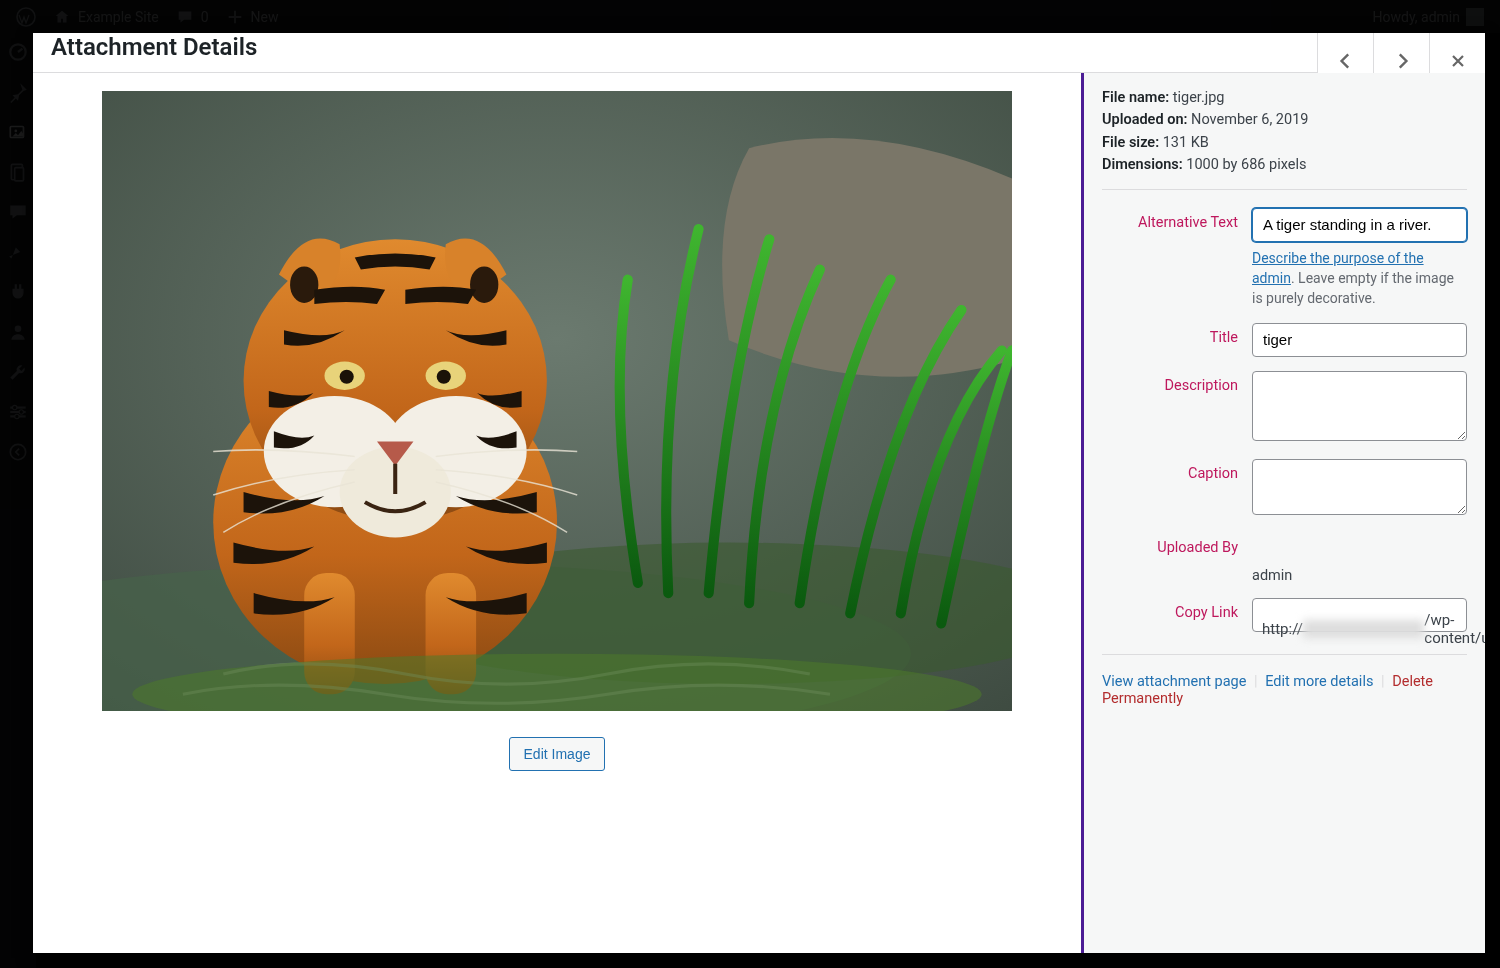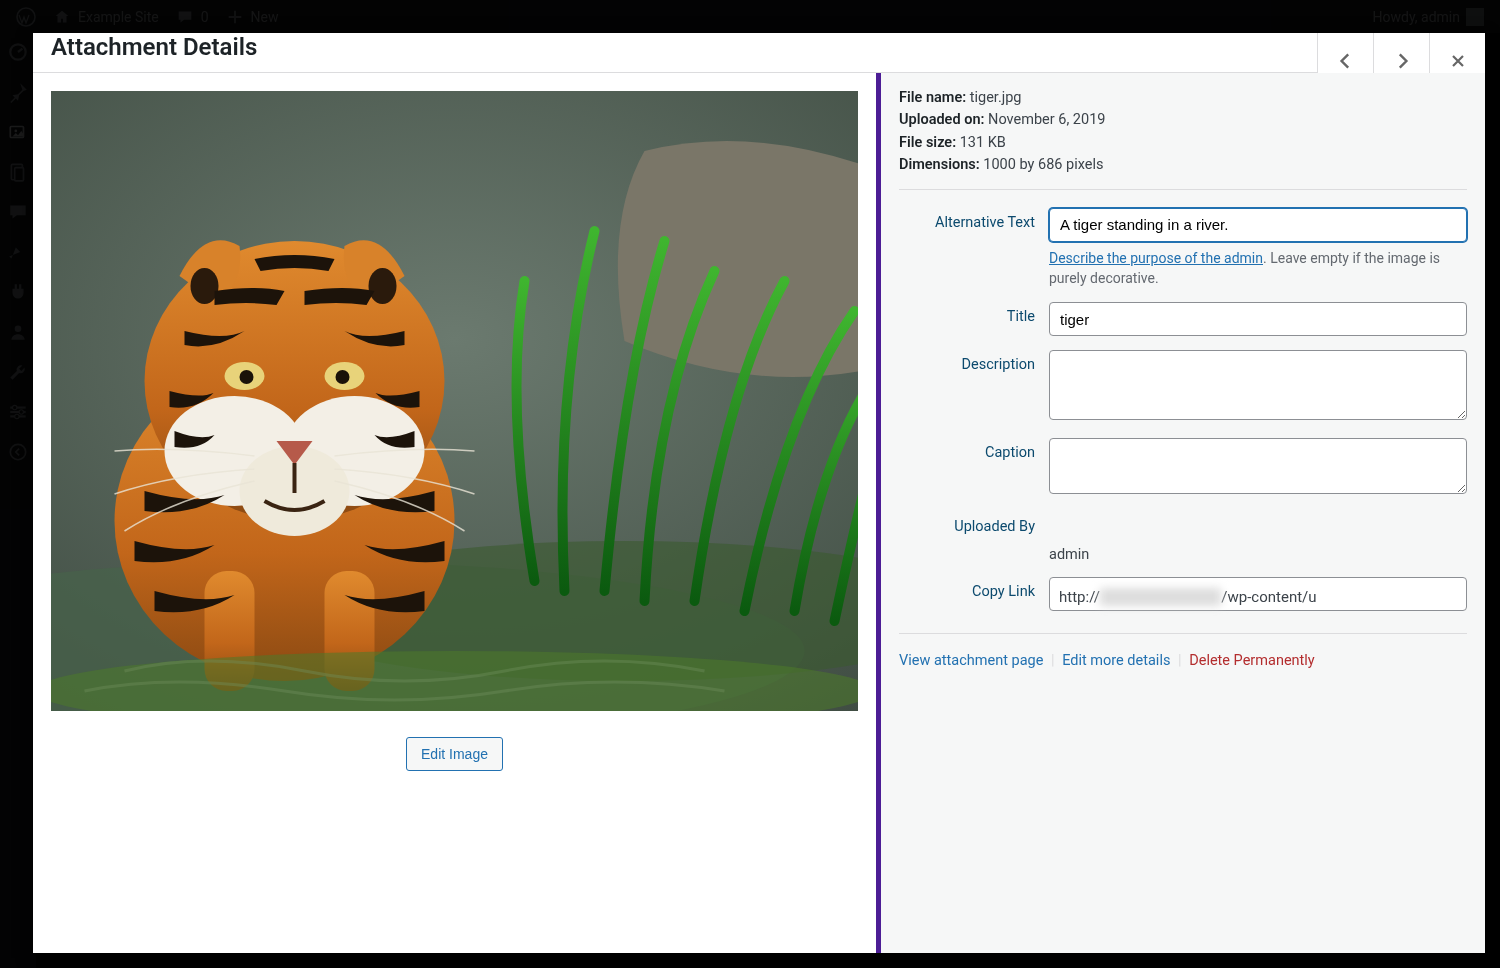--- a/index.html
+++ b/index.html
@@ -25,26 +25,26 @@
 .modal-header .nav-btn { width: 56px; height: 56px; border-left: 1px solid #dcdcde; display: flex; align-items: center; justify-content: center; cursor: pointer; color: #666; background: #fff; }
 .modal-content { flex: 1; display: flex; min-height: 0; }
 
 
 .preview-pane { flex: 1; padding: 18px; overflow: auto; display: flex; flex-direction: column; align-items: center; }
 .preview-img { width: 100%; max-width: 910px; height: 620px; border-radius: 0; overflow: hidden; position: relative; }
 .preview-img svg { width: 100%; height: 100%; display: block; }
 .edit-img-btn { margin-top: 26px; padding: 8px 14px; border: 1px solid #2271b1; background: #f6f7f7; color: #2271b1; font-size: 14px; border-radius: 3px; cursor: pointer; }
 
 
-.details-pane { width: 609px; border-left: 5px solid #4c1d95; background: #f6f7f7; padding: 14px 18px; overflow: auto; font-size: 14.5px; color: #3c434a; }
+.details-pane { width: 404px; border-left: 3px solid #4c1d95; background: #f6f7f7; padding: 14px 18px; overflow: auto; font-size: 14.5px; color: #3c434a; }
 .meta { line-height: 1.55; margin-bottom: 12px; }
 .meta strong { color: #1d2327; font-weight: 600; }
 .hr { border-top: 1px solid #dcdcde; margin: 10px 0 18px; }
 .setting { display: flex; margin-bottom: 14px; }
-.setting .lbl { width: 150px; text-align: right; padding-right: 14px; padding-top: 6px; color: #0c4a6e; }
+.setting .lbl { width: 150px; text-align: right; padding-right: 14px; padding-top: 6px; color: #be185d; }
 .setting .ctrl { flex: 1; }
 .setting input[type=text] { width: 100%; height: 34px; padding: 4px 10px; border: 1px solid #8c8f94; border-radius: 4px; font-size: 15px; background: #fff; }
 .setting input.selected { border-color: #2271b1; box-shadow: 0 0 0 1px #2271b1; }
 .setting textarea { width: 100%; height: 56px; padding: 4px 10px; border: 1px solid #8c8f94; border-radius: 4px; font-size: 15px; background: #fff; resize: vertical; }
 .setting .static { padding-top: 6px; color: #3c434a; margin-top: 28px; }
 .help { font-size: 14px; color: #646970; margin-top: 6px; line-height: 1.45; }
 .help a { color: #2271b1; text-decoration: underline; }
 .actions { margin-top: 4px; font-size: 14.5px; }
 .actions a { color: #2271b1; text-decoration: none; }
 .actions a.del { color: #b32d2e; }
@@ -317,21 +317,21 @@
 
       <div class="setting">
         <div class="lbl">Uploaded By</div>
         <div class="ctrl static">admin</div>
       </div>
 
       <div class="setting copylink">
         <div class="lbl">Copy Link</div>
         <div class="ctrl" style="position:relative">
           <input type="text" readonly="" style="">
-          <div style="position:absolute; left:10px; top:3px; height:34px; display:flex; align-items:center; pointer-events:none; font-size:15px; color:#3c434a;">
+          <div style="position:absolute; left:10px; top:14px; height:34px; display:flex; align-items:center; pointer-events:none; font-size:15px; color:#3c434a;">
             <span>http://</span>
               <span class="blurred">exampleexamplee</span>
               <span>/wp-content/u</span>
           </div>
         </div>
       </div>
 
       <div class="hr" style="margin-top:22px"></div>
 
       <div class="actions">

